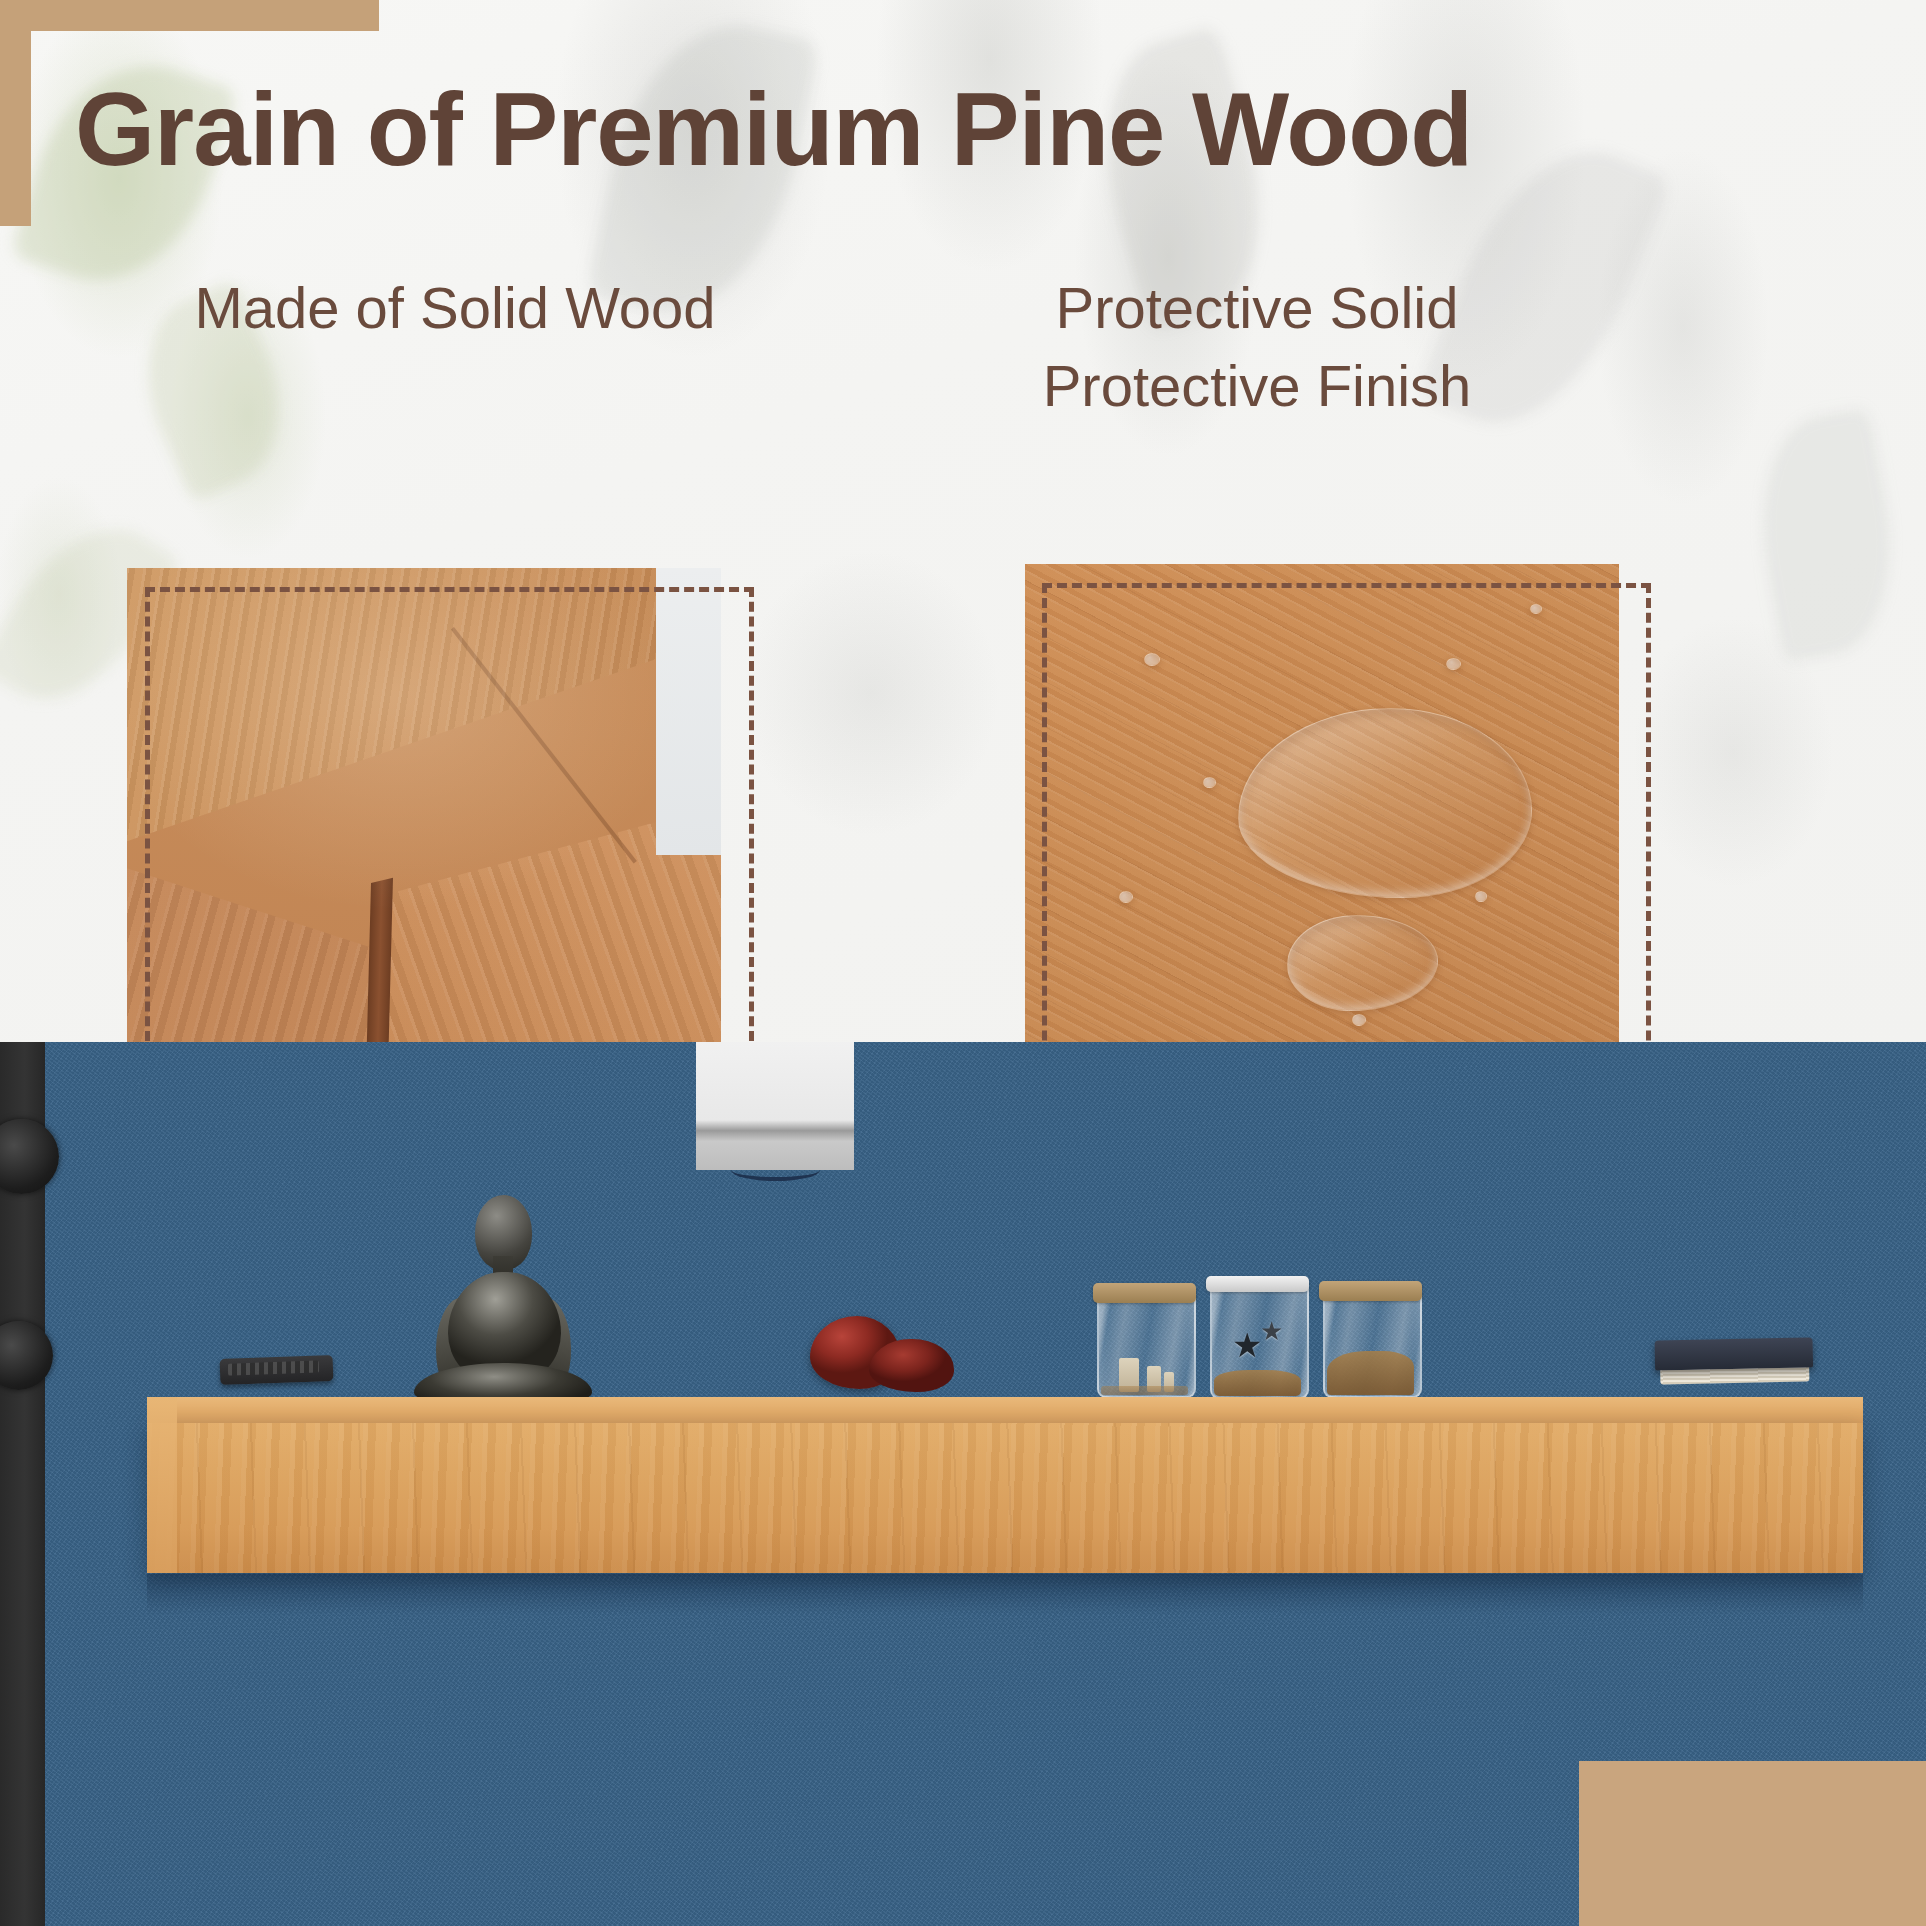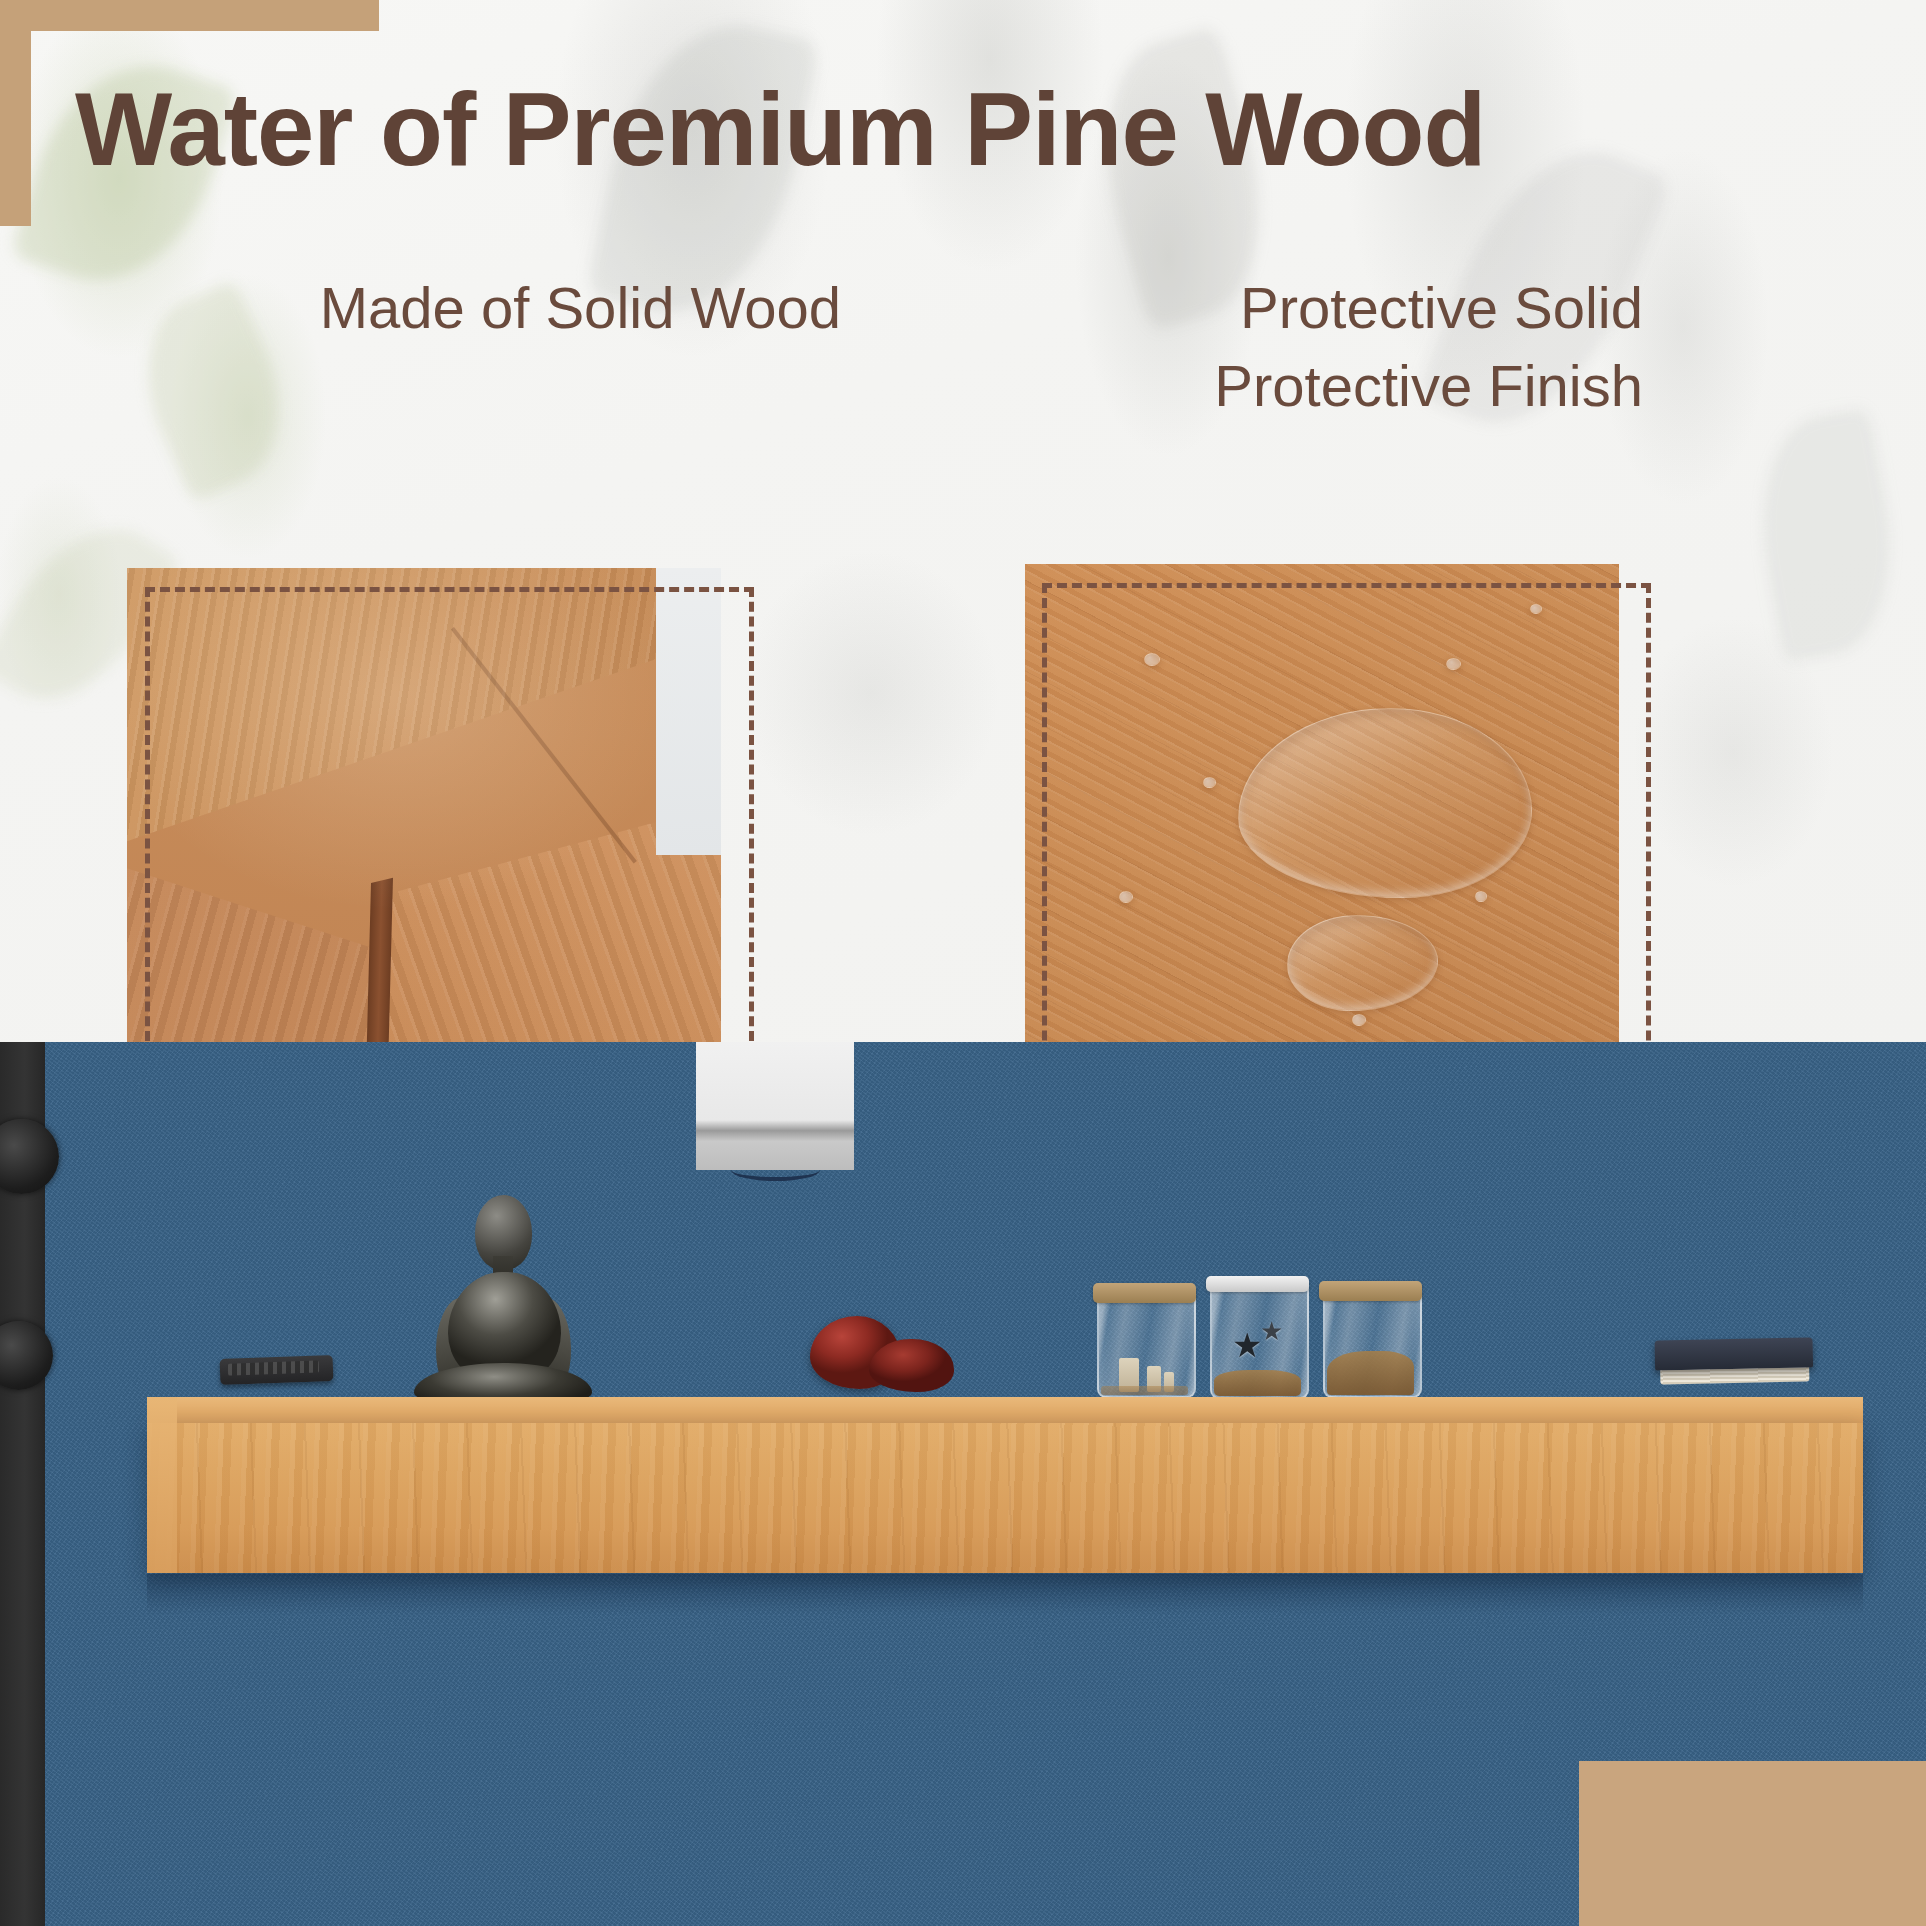--- a/index.html
+++ b/index.html
@@ -49,21 +49,21 @@
 
   
   .headline{
     position:absolute;left:75px;top:76px;width:1782px;
     font-size:103px;font-weight:bold;color:#5f4337;
     letter-spacing:-1px;line-height:1.05;white-space:nowrap;
   }
 
   
   .caption{
-    position:absolute;width:772px;text-align:right;
+    position:absolute;width:772px;text-align:center;
     font-size:58px;color:#6a4b3d;line-height:1.34;font-weight:400;
   }
   .caption.left{left:69px;top:269px;}
   .caption.right{left:871px;top:269px;}
 
   
   .photo-card{position:absolute;}
   .photo-img{
     position:absolute;left:0;top:0;width:100%;height:100%;overflow:hidden;
   }
@@ -326,21 +326,21 @@
     <div class="leaf" style="left:20px;top:515px;width:119px;height:198px;background:rgba(184,196,156,.20);transform:rotate(32deg);"></div>
     <div class="leaf" style="left:614px;top:20px;width:178px;height:297px;background:rgba(150,152,148,.17);transform:rotate(12deg);"></div>
     <div class="leaf" style="left:1109px;top:40px;width:149px;height:277px;background:rgba(148,150,146,.16);transform:rotate(-16deg);"></div>
     <div class="leaf" style="left:1465px;top:139px;width:158px;height:297px;background:rgba(150,152,148,.14);transform:rotate(22deg);"></div>
     <div class="leaf" style="left:1762px;top:416px;width:129px;height:238px;background:rgba(150,152,148,.13);transform:rotate(-10deg);"></div>
   </div>
 
   <div class="corner-top-bar"></div>
   <div class="corner-left-bar"></div>
 
-  <div class="headline">Water of Premium Pine Wood</div>
+  <div class="headline">Grain of Premium Pine Wood</div>
 
   <div class="caption left">
     <div>Made of Solid Wood</div>
   </div>
   <div class="caption right">
     <div>Protective Solid</div>
     <div>Protective Finish</div>
   </div>
 
   <div class="photo-card photo-left">

